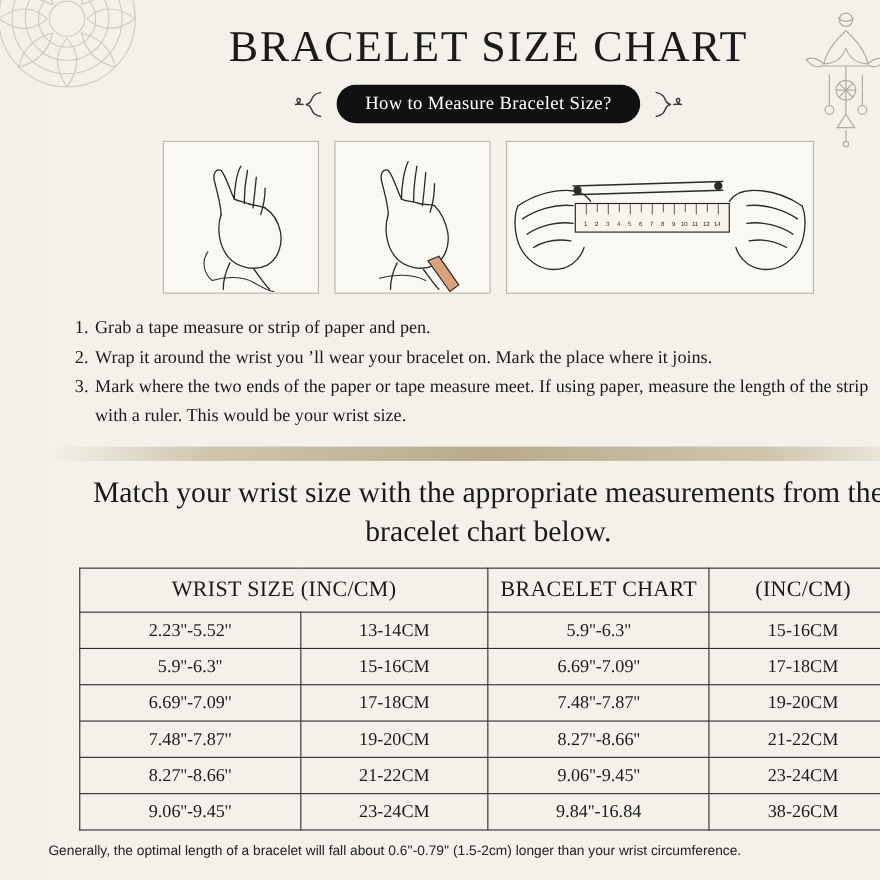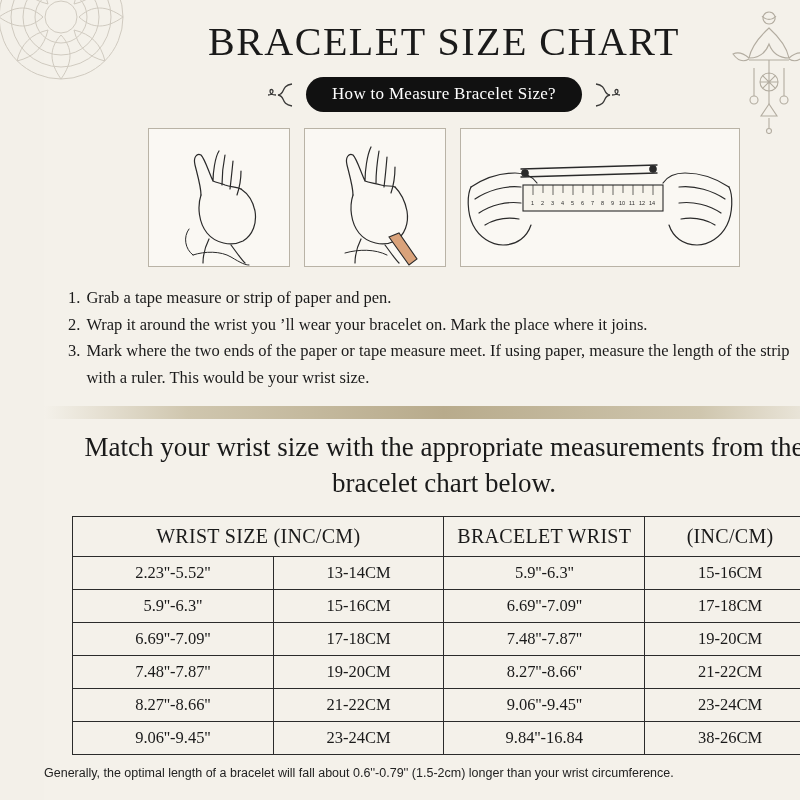--- a/index.html
+++ b/index.html
@@ -322,21 +322,21 @@
   <table>
     <colgroup>
         <col class="c1">
         <col class="c2">
         <col class="c3">
         <col class="c4">
       </colgroup>
     <thead>
       <tr>
         <th colspan="2">WRIST SIZE (INC/CM)</th>
-        <th>BRACELET WRIST</th>
+        <th>BRACELET CHART</th>
         <th>(INC/CM)</th>
       </tr>
     </thead>
     <tbody>
       <tr>
         <td>2.23''-5.52''</td>
         <td>13-14CM</td>
         <td>5.9''-6.3''</td>
         <td>15-16CM</td>
       </tr>

